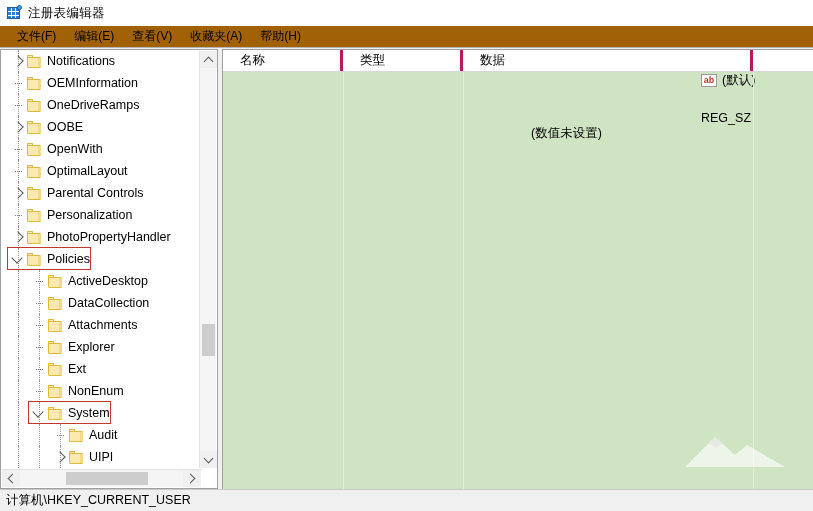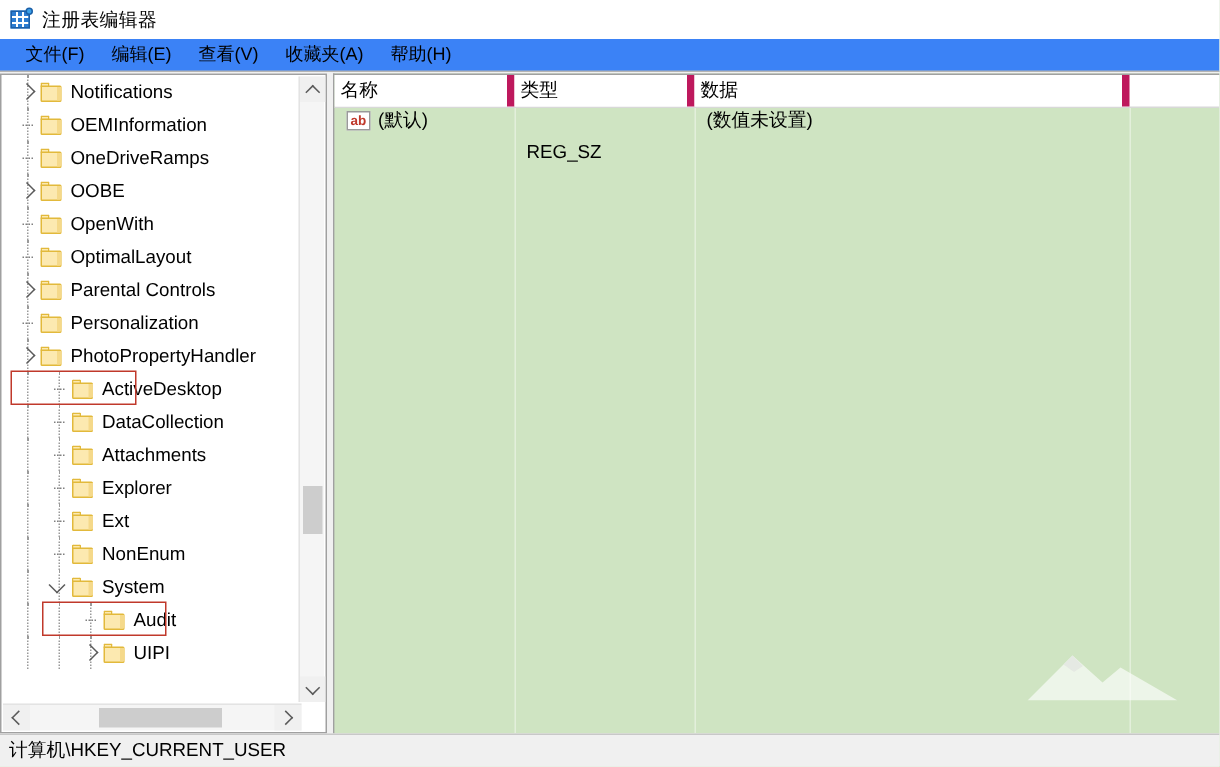--- a/index.html
+++ b/index.html
@@ -33,21 +33,21 @@
     border:1px solid #1b5fa8;box-sizing:border-box;
   }
   .title-icon .dot{
     position:absolute;right:0;top:0;width:5px;height:5px;border-radius:50%;
     background:#3aa0e8;border:1px solid #1b5fa8;box-sizing:border-box;
   }
   .title-text{font-size:12.5px;color:#000;letter-spacing:.3px;}
 
   
   .menubar{
-    height:22px;background:#3b82f6;display:flex;align-items:center;
+    height:22px;background:#a16207;display:flex;align-items:center;
     padding-left:8px;box-sizing:border-box;
     border-bottom:1px solid #b4b4b4;
   }
   .menu-item{
     padding:2px 9px;font-size:12px;color:#000;cursor:default;white-space:nowrap;
   }
 
   
   .content{
     position:absolute;left:0;top:49px;width:813px;height:440px;
@@ -145,25 +145,25 @@
     position:absolute;left:222px;top:0;width:591px;height:440px;
     background:#cfe4c2;border-top:1px solid #a0a0a0;border-left:1px solid #a0a0a0;
     box-sizing:border-box;overflow:hidden;
   }
   .list-header{
     height:22px;display:flex;background:#ffffff;
     border-bottom:1px solid #d8d8d8;box-sizing:border-box;
   }
   .hcell{
     font-size:12.5px;color:#000;display:flex;align-items:center;
-    padding-left:4px;box-sizing:border-box;
-    border-right:5px solid #be185d;background:#ffffff;
+    padding-left:17px;box-sizing:border-box;
+    border-right:3px solid #be185d;background:#ffffff;
   }
   .list-rows{background:#cfe4c2;height:417px;}
-  .lrow{height:22px;display:flex;align-items:flex-start;font-size:12.5px;}
+  .lrow{height:22px;display:flex;align-items:flex-end;font-size:12.5px;flex-direction:column;}
   .lcell{display:flex;align-items:center;padding-left:8px;box-sizing:border-box;}
   .ab-icon{
     width:16px;height:13px;background:#ffffff;border:1px solid #9a9a9a;
     box-sizing:border-box;display:flex;align-items:center;justify-content:center;
     font-size:9px;font-weight:bold;color:#c0392b;margin-right:5px;
     font-family:"Liberation Sans",sans-serif;line-height:1;
   }
   .col-sep{
     position:absolute;top:22px;width:1px;height:417px;background:#e3efdb;
   }
@@ -337,20 +337,33 @@
             <span style="display: inline-block; width: 10px; flex: 0 0 auto;"></span>
             <span class="expander">
               <span class="chev right"></span>
             </span>
             <span class="folder">
               <span class="tab"></span>
               <span class="body"></span>
               <span class="shade"></span>
             </span>
             <span class="tlabel">PhotoPropertyHandler</span>
+          </div>
+          <div class="tnode">
+            <span class="vline" style="left: 17px;"></span>
+            <span style="display: inline-block; width: 10px; flex: 0 0 auto;"></span>
+            <span class="expander">
+              <span class="chev down"></span>
+            </span>
+            <span class="folder">
+              <span class="tab"></span>
+              <span class="body"></span>
+              <span class="shade"></span>
+            </span>
+            <span class="tlabel">Policies</span>
           </div>
           <div class="tnode">
             <span class="vline" style="left: 17px;"></span>
             <span class="vline" style="left: 38px;"></span>
             <span style="display: inline-block; width: 31px; flex: 0 0 auto;"></span>
             <span class="expander">
               <span class="dash"></span>
             </span>
             <span class="folder">
               <span class="tab"></span>

